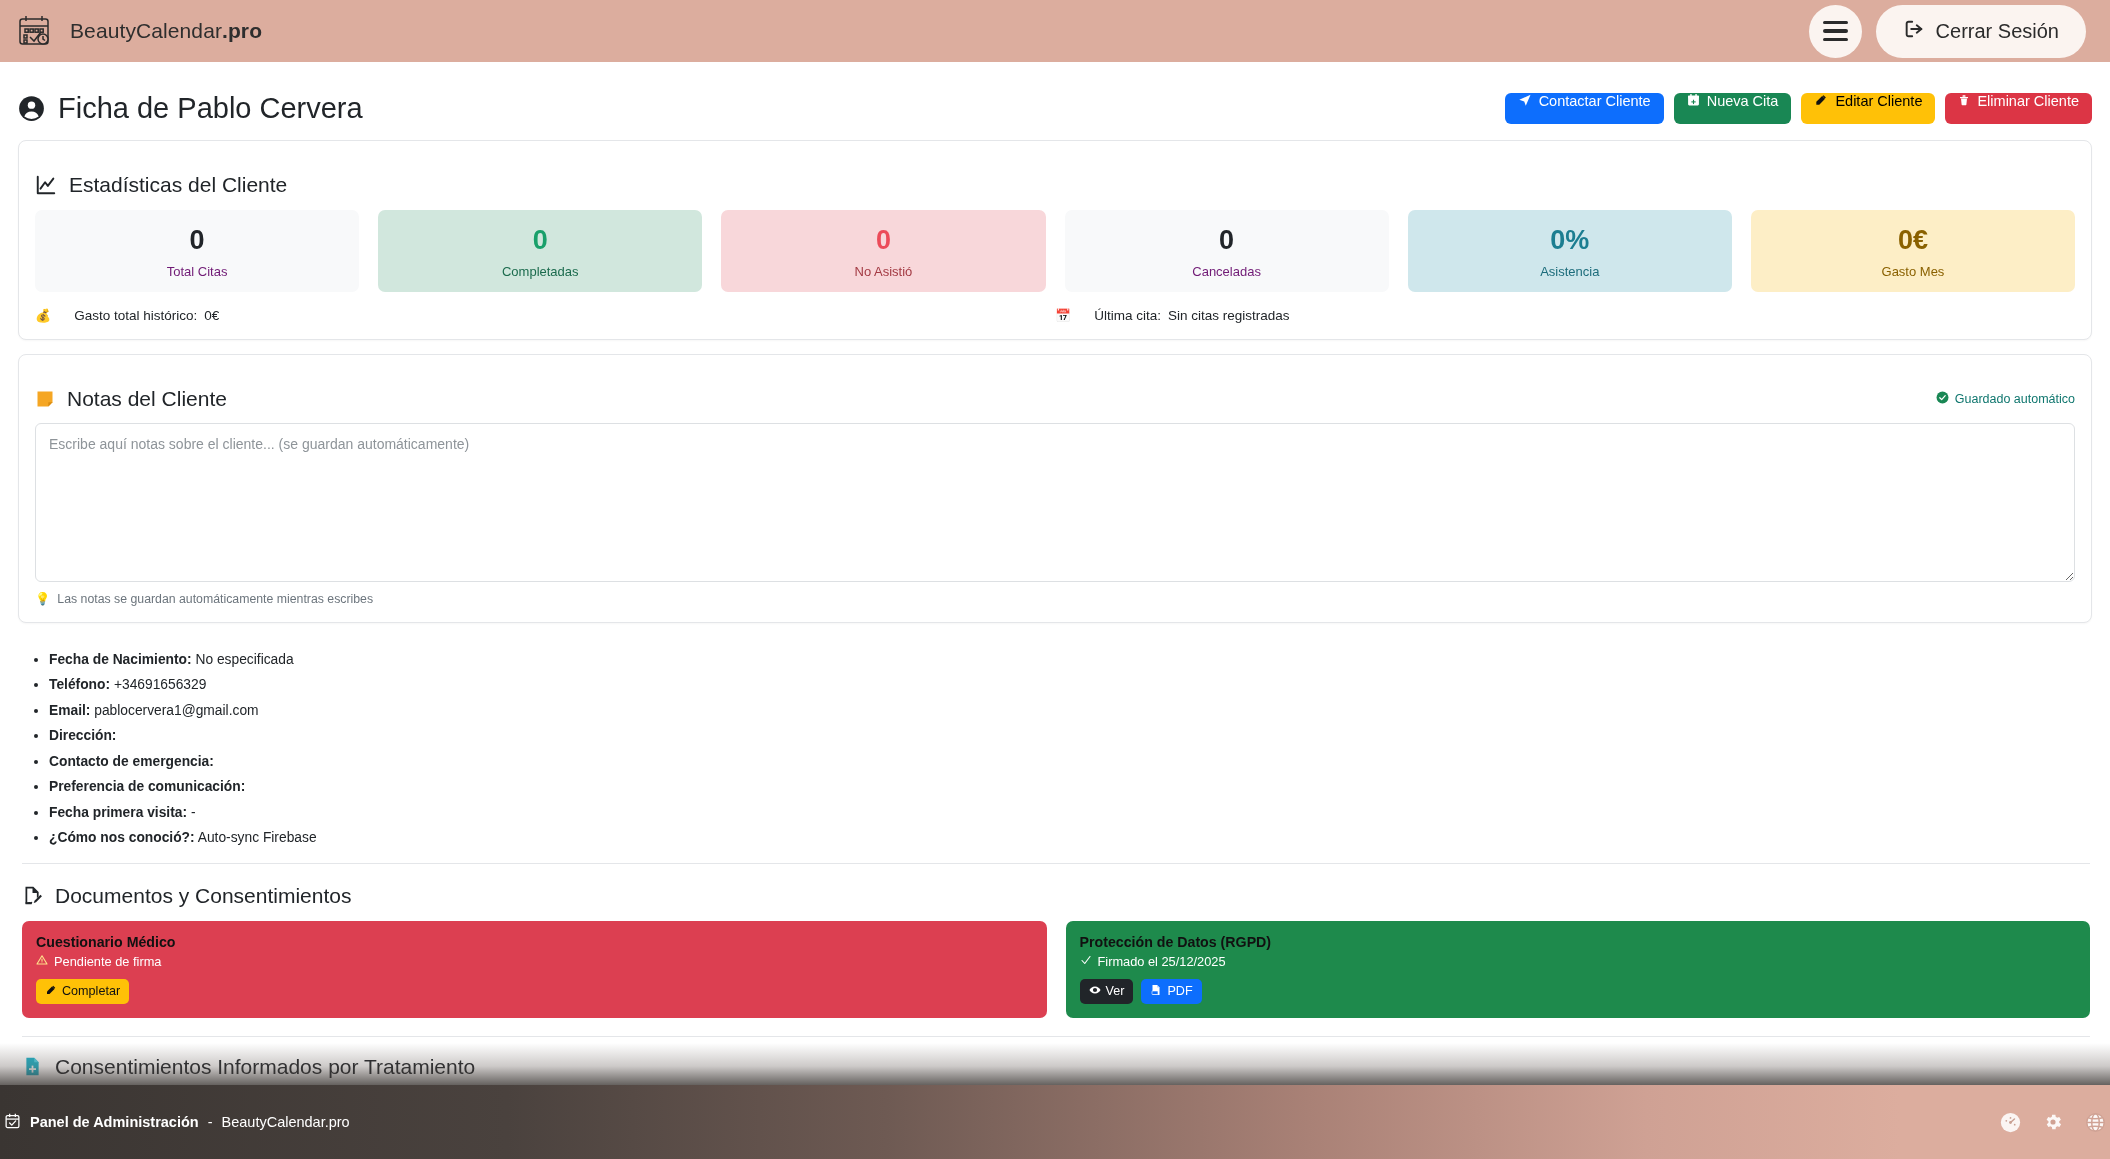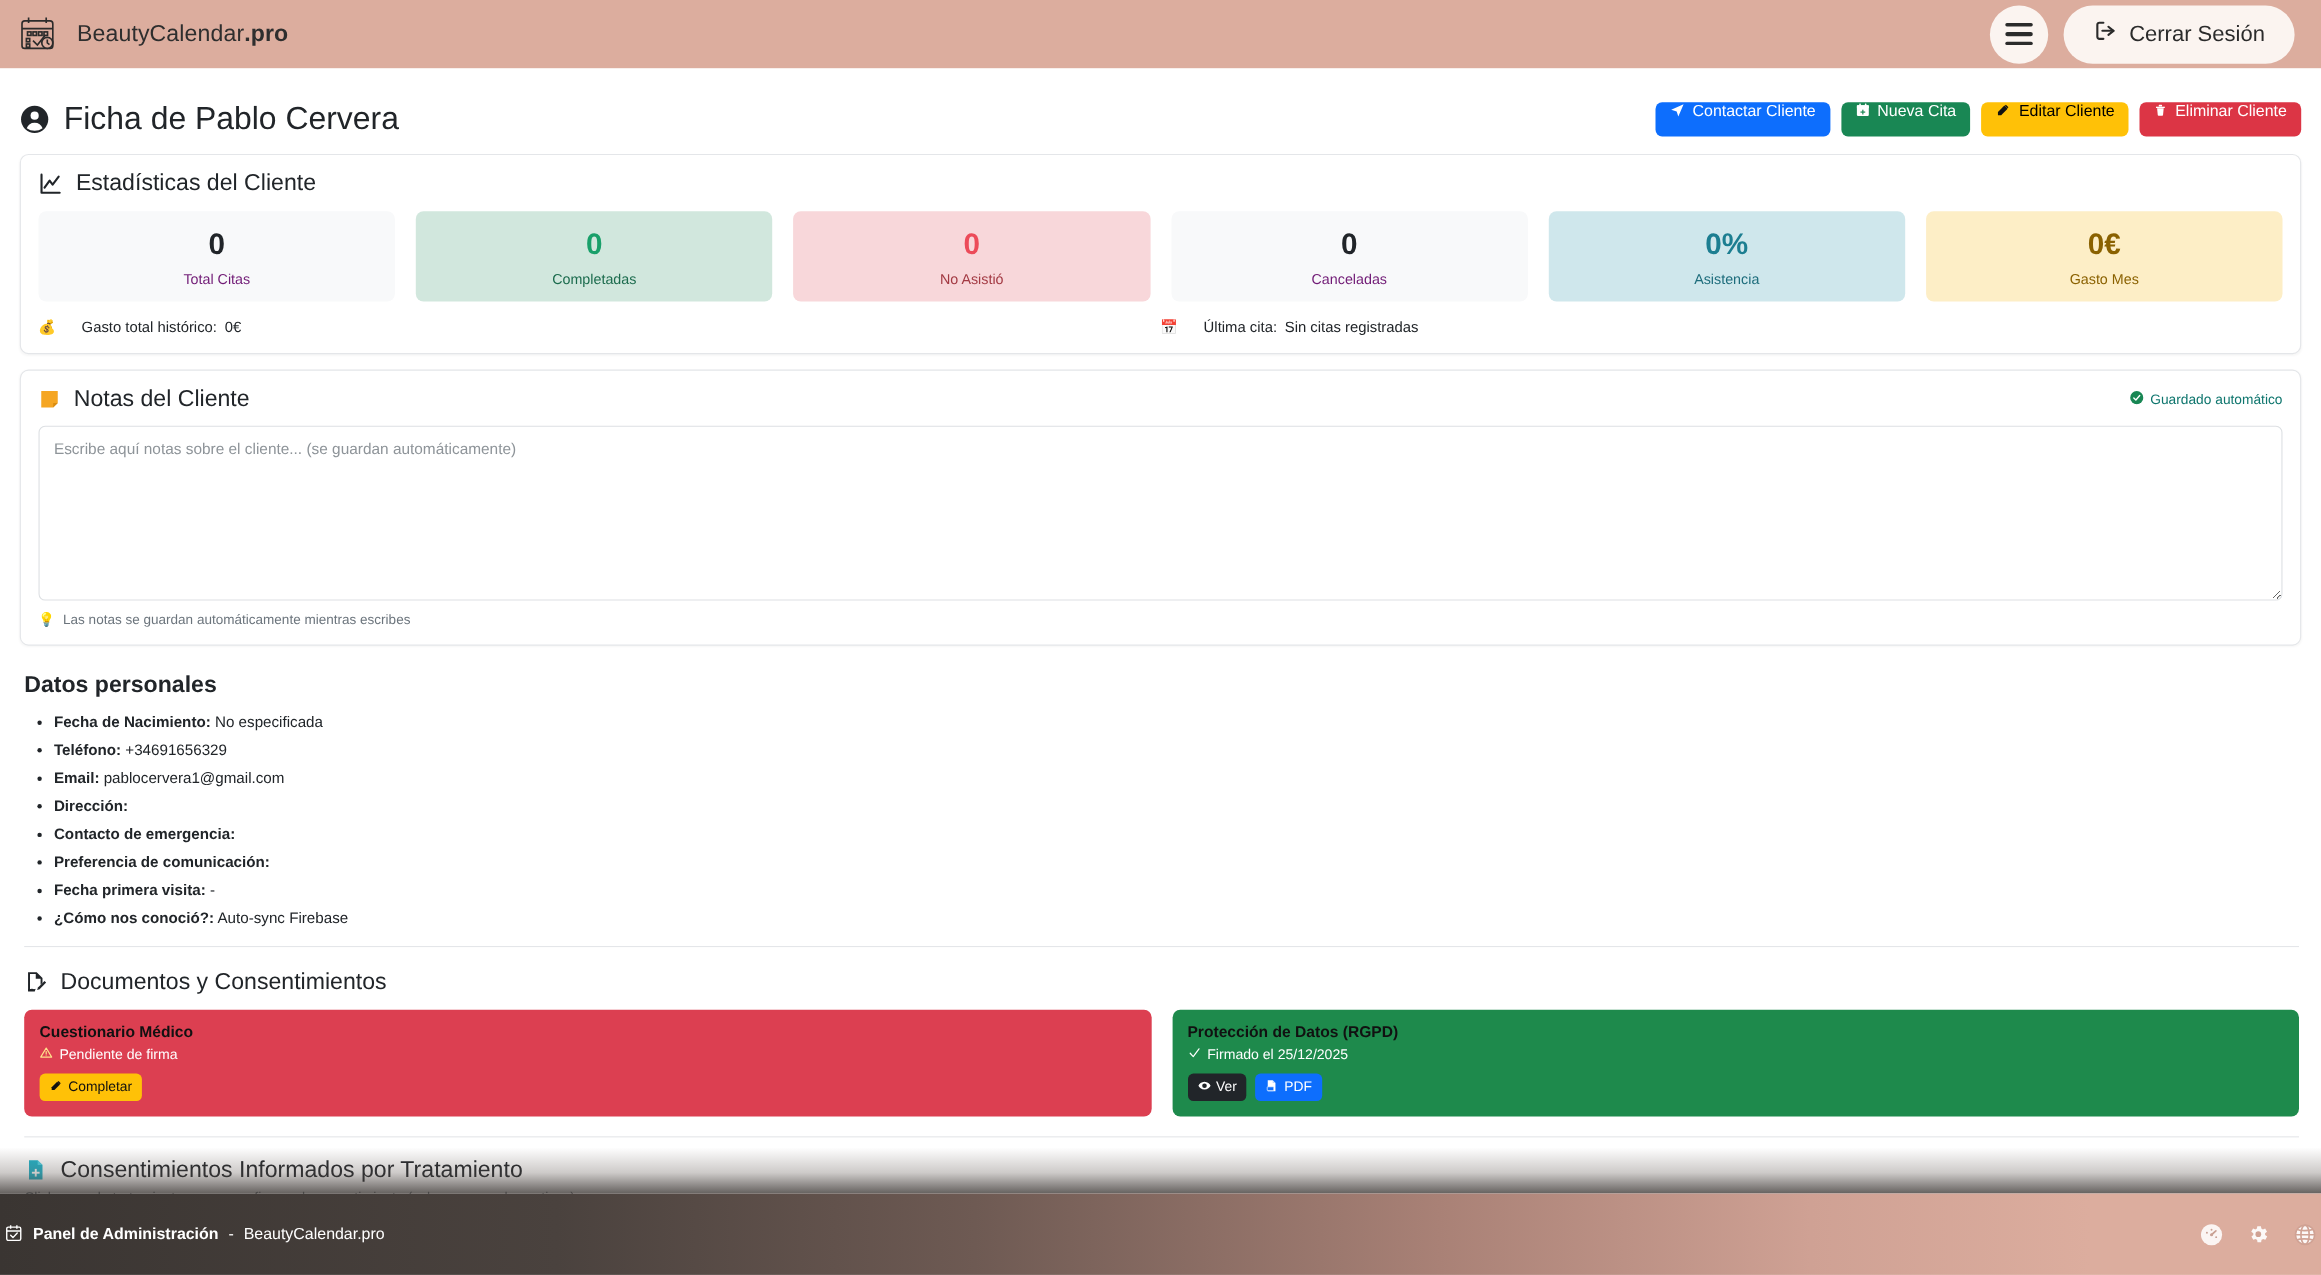--- a/index.html
+++ b/index.html
@@ -123,21 +123,21 @@
   .btn-danger  { background: #dc3545; }
 
   
   .card {
     background: #fff;
     border: 1px solid #e4e6e9;
     border-radius: 8px;
     margin-bottom: 14px;
     box-shadow: 0 1px 2px rgba(0,0,0,.035);
   }
-  .card-pad { padding: 14px 16px 16px; }
+  .card-pad { padding: 32px 16px 16px; }
   .section-title {
     display: flex;
     align-items: center;
     gap: 12px;
     font-size: 21px;
     font-weight: 400;
     color: #212529;
     margin-bottom: 13px;
   }
   .section-title .ico { display: flex; align-items: center; }
@@ -515,21 +515,20 @@
       </div>
     </div>
     <textarea class="notes-area" placeholder="Escribe aquí notas sobre el cliente... (se guardan automáticamente)" style=""></textarea>
     <div class="notes-foot">
       <span>💡</span>
       <span>Las notas se guardan automáticamente mientras escribes</span>
     </div>
   </div>
 
   <div class="personal">
-    <h3>Datos personales</h3>
     <ul>
       <li><b>Fecha de Nacimiento:</b> <span class="v">No especificada</span></li>
       <li><b>Teléfono:</b> <span class="v">+34691656329</span></li>
       <li><b>Email:</b> <span class="v">pablocervera1@gmail.com</span></li>
       <li><b>Dirección:</b> <span class="v"></span></li>
       <li><b>Contacto de emergencia:</b> <span class="v"></span></li>
       <li><b>Preferencia de comunicación:</b> <span class="v"></span></li>
       <li><b>Fecha primera visita:</b> <span class="v">-</span></li>
       <li><b>¿Cómo nos conoció?:</b> <span class="v">Auto-sync Firebase</span></li>
     </ul>

